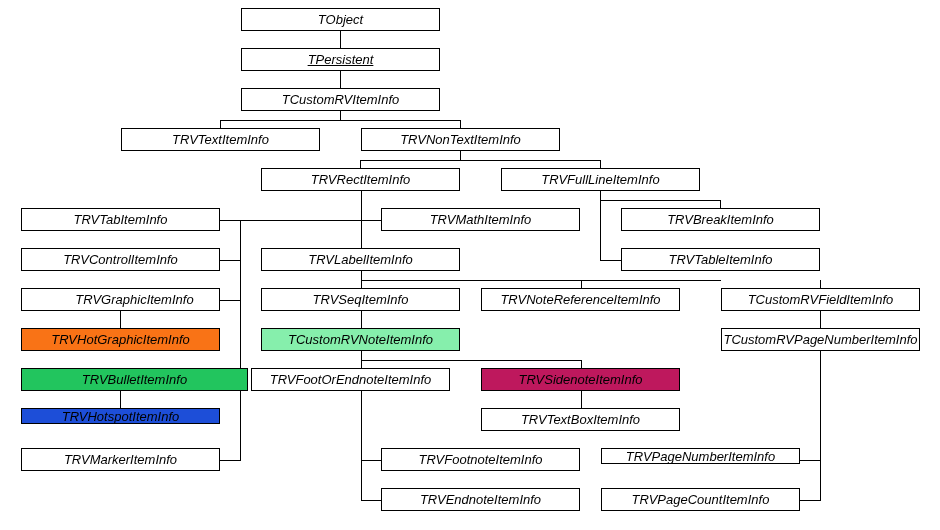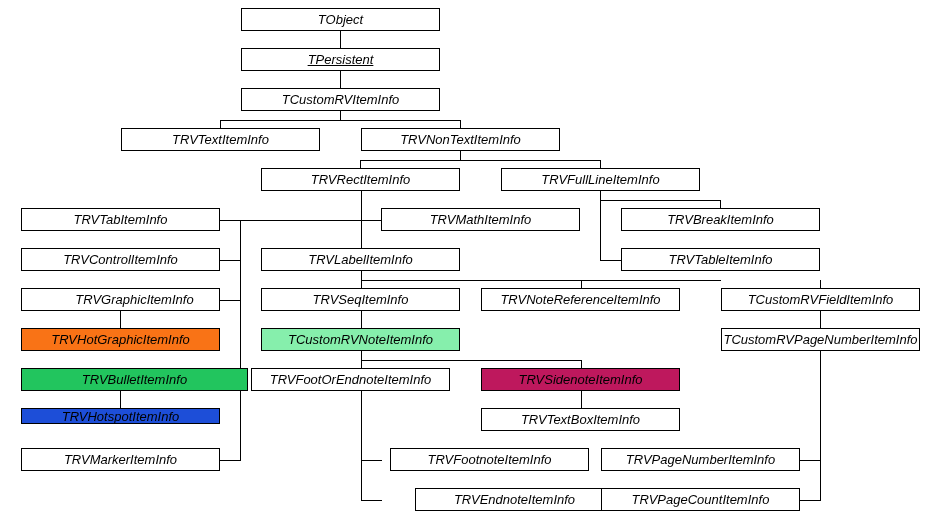--- a/index.html
+++ b/index.html
@@ -167,26 +167,26 @@
       </div>
       <div class="class-box" style="left: 21px; top: 408px; width: 199px; height: 16px; background: #1d4ed8; border-color: rgb(0, 0, 0); color: rgb(0, 0, 0);">
         <span class="label">TRVHotspotItemInfo</span>
       </div>
       <div class="class-box" style="left: 481px; top: 408px; width: 199px; height: 23px; background: rgb(255, 255, 255); border-color: rgb(0, 0, 0); color: rgb(0, 0, 0);">
         <span class="label">TRVTextBoxItemInfo</span>
       </div>
       <div class="class-box" style="left: 21px; top: 448px; width: 199px; height: 23px; background: rgb(255, 255, 255); border-color: rgb(0, 0, 0); color: rgb(0, 0, 0);">
         <span class="label">TRVMarkerItemInfo</span>
       </div>
-      <div class="class-box" style="left: 381px; top: 448px; width: 199px; height: 23px; background: rgb(255, 255, 255); border-color: rgb(0, 0, 0); color: rgb(0, 0, 0); margin-left: 9px;">
+      <div class="class-box" style="left: 381px; top: 448px; width: 199px; height: 23px; background: rgb(255, 255, 255); border-color: rgb(0, 0, 0); color: rgb(0, 0, 0);">
         <span class="label">TRVFootnoteItemInfo</span>
       </div>
-      <div class="class-box" style="left: 601px; top: 448px; width: 199px; height: 23px; background: rgb(255, 255, 255); border-color: rgb(0, 0, 0); color: rgb(0, 0, 0);">
+      <div class="class-box" style="left: 601px; top: 448px; width: 199px; height: 16px; background: rgb(255, 255, 255); border-color: rgb(0, 0, 0); color: rgb(0, 0, 0);">
         <span class="label">TRVPageNumberItemInfo</span>
       </div>
-      <div class="class-box" style="left: 381px; top: 488px; width: 199px; height: 23px; background: rgb(255, 255, 255); border-color: rgb(0, 0, 0); color: rgb(0, 0, 0); margin-left: 34px;">
+      <div class="class-box" style="left: 381px; top: 488px; width: 199px; height: 23px; background: rgb(255, 255, 255); border-color: rgb(0, 0, 0); color: rgb(0, 0, 0);">
         <span class="label">TRVEndnoteItemInfo</span>
       </div>
       <div class="class-box" style="left: 601px; top: 488px; width: 199px; height: 23px; background: rgb(255, 255, 255); border-color: rgb(0, 0, 0); color: rgb(0, 0, 0);">
         <span class="label">TRVPageCountItemInfo</span>
       </div>
     </div>
 </div>
 
 </body></html>

